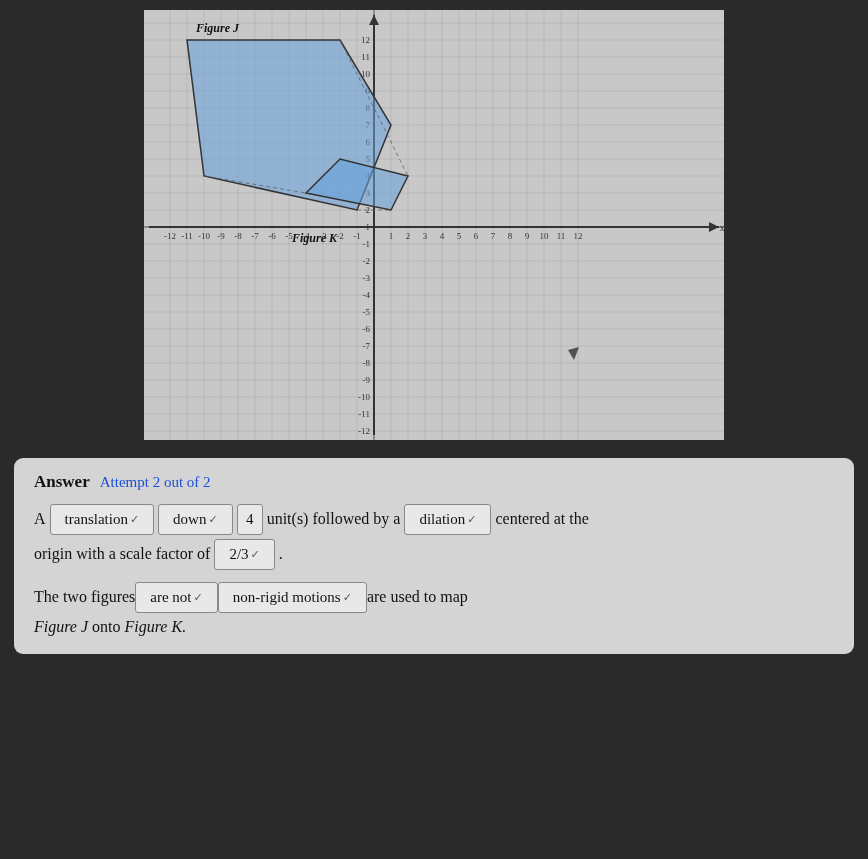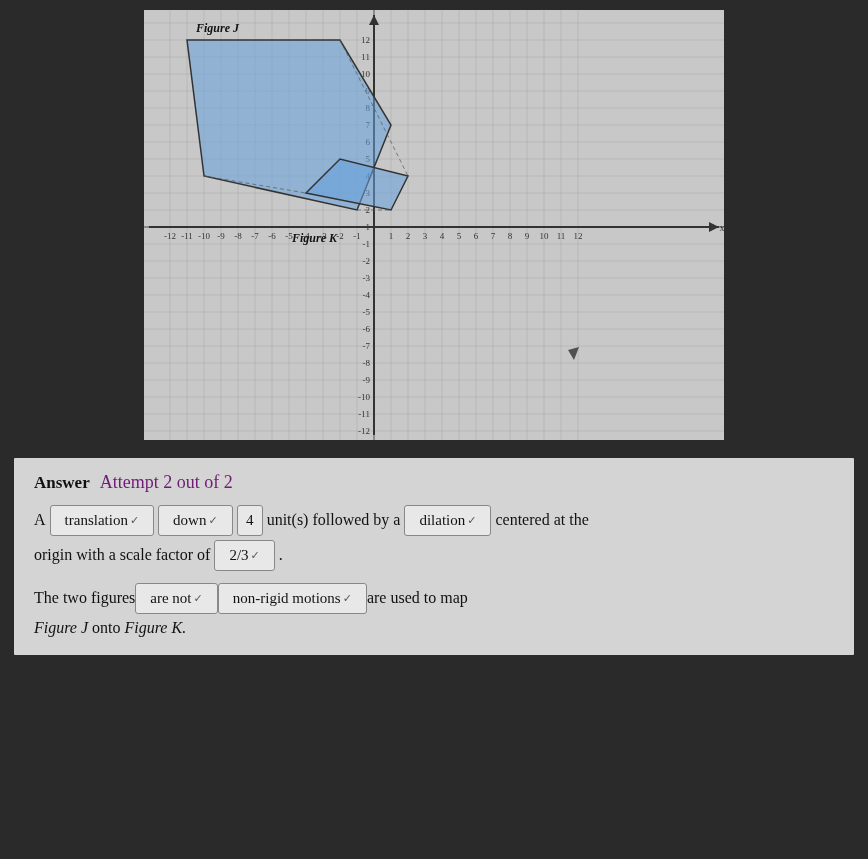--- a/index.html
+++ b/index.html
@@ -35,40 +35,40 @@
       height: 100%;
     }
 
     
     .answer-section {
       width: 840px;
       margin: 18px auto 0 auto;
       padding: 0 20px;
       color: #000;
       background: #d4d4d4;
-      border-radius: 1px;
+      border-radius: 9px;
       padding: 14px 20px 12px 20px;
     }
 
     .answer-header {
       display: flex;
       align-items: center;
       gap: 10px;
       margin-bottom: 12px;
     }
 
     .answer-label {
       font-size: 17px;
       font-weight: bold;
       color: #111;
     }
 
     .attempt-label {
-      font-size: 18px;
-      color: #701a75;
+      font-size: 15px;
+      color: #1d4ed8;
     }
 
     .answer-line1 {
       display: flex;
       align-items: center;
       flex-wrap: wrap;
       gap: 4px;
       font-size: 16px;
       color: #111;
       margin-bottom: 4px;

